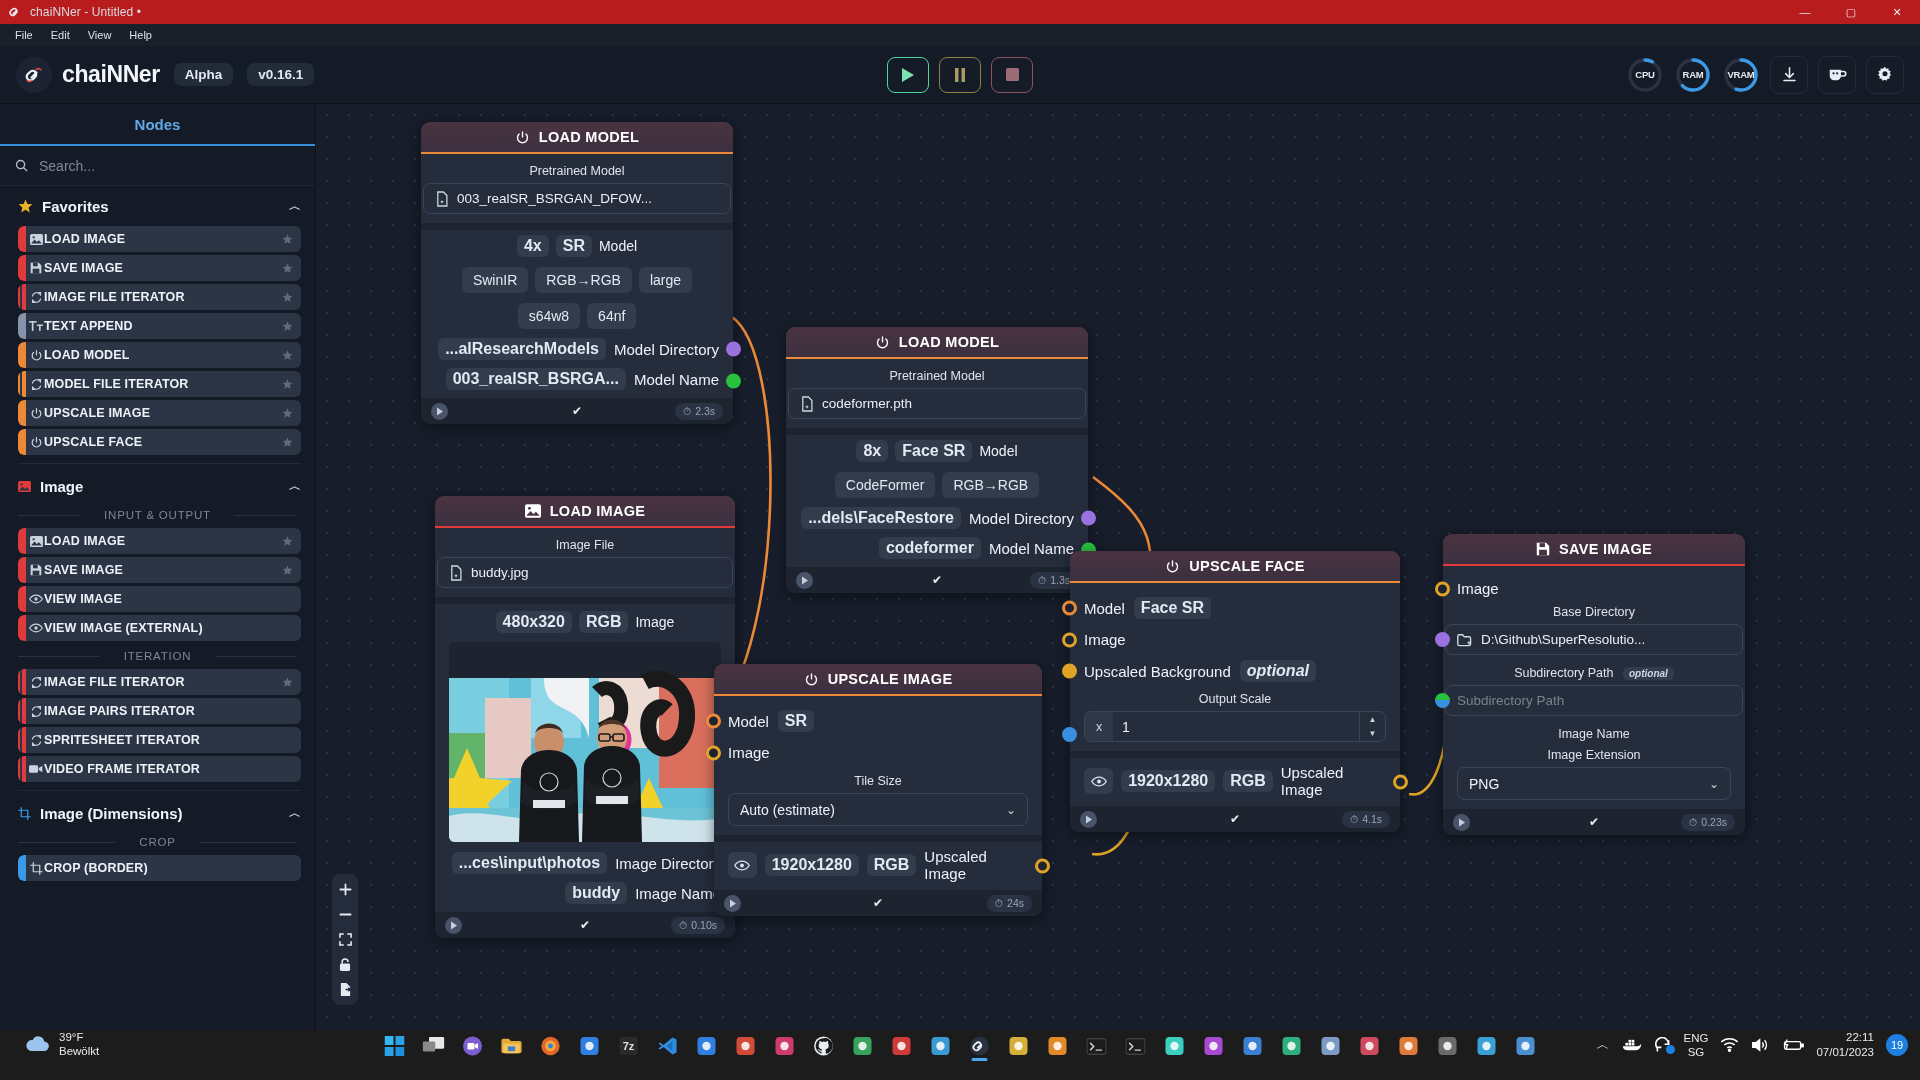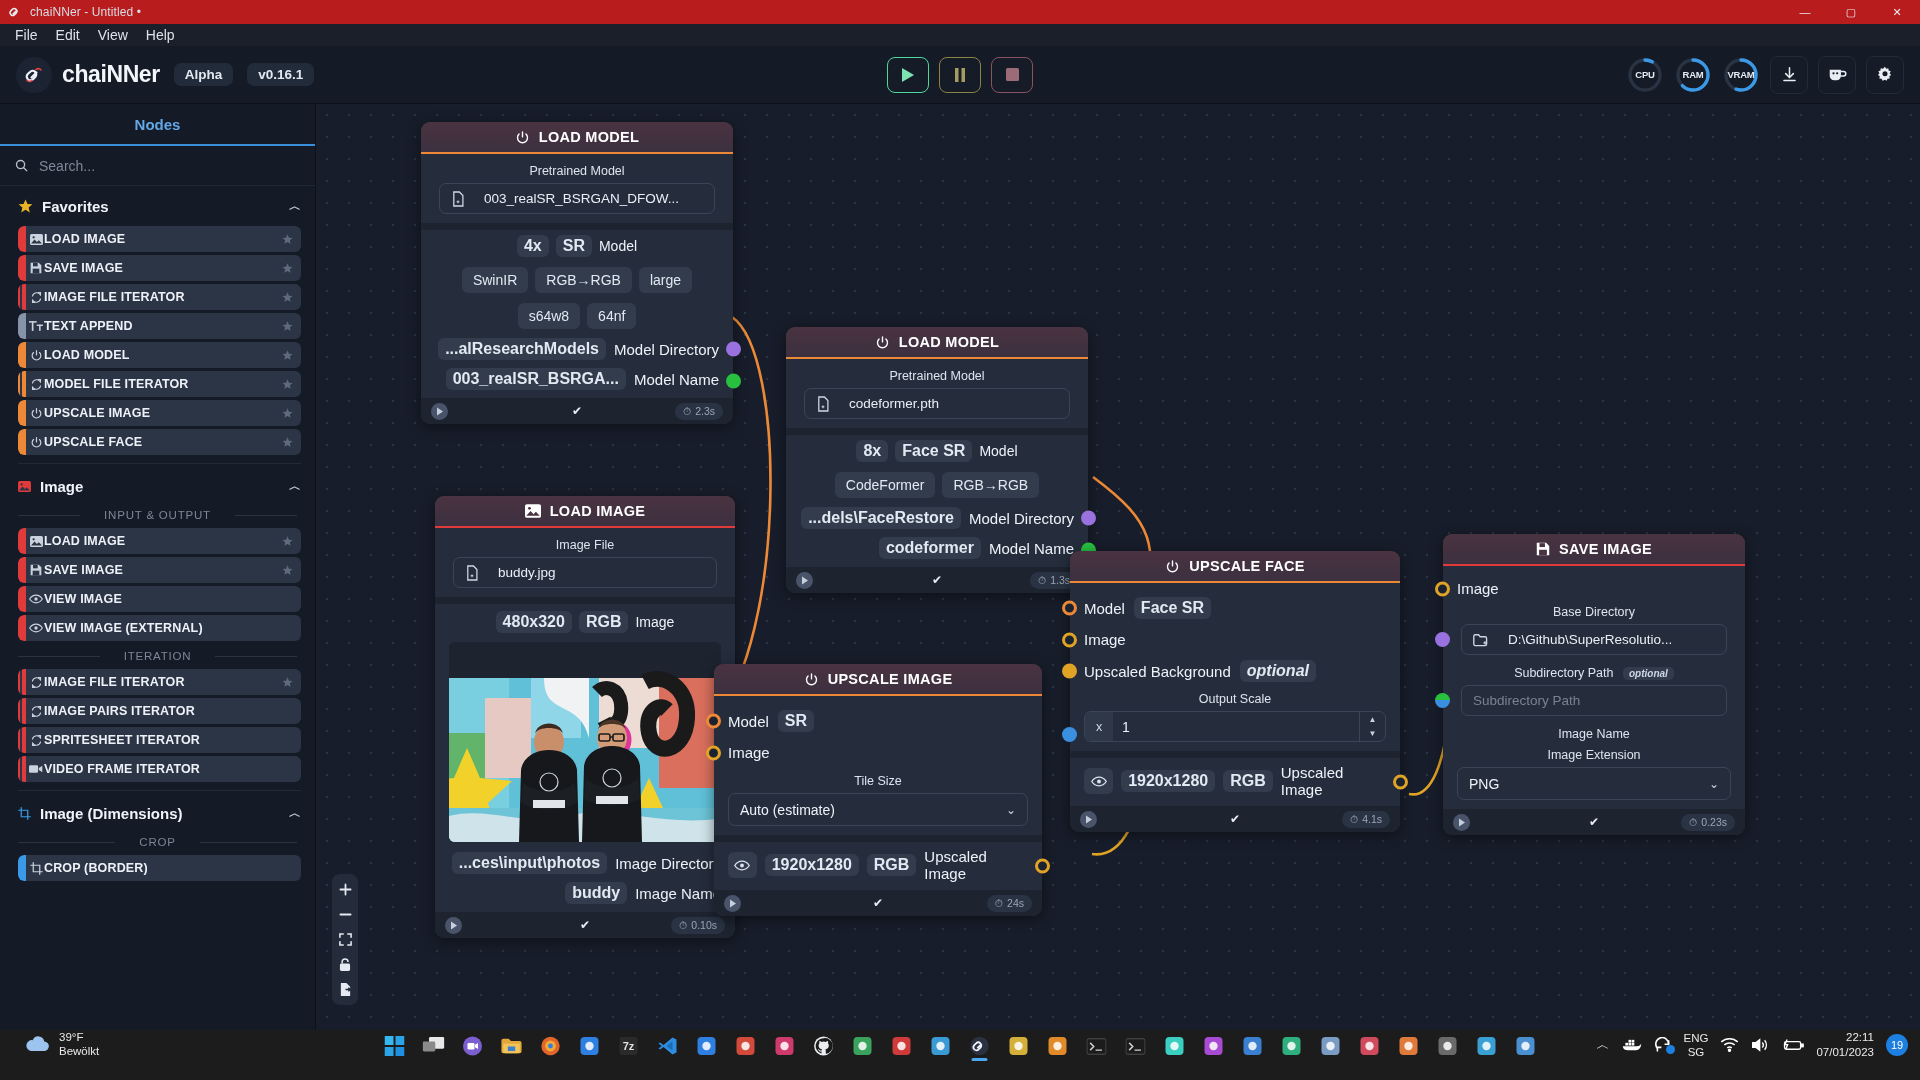--- a/index.html
+++ b/index.html
@@ -23,21 +23,21 @@
   .win-btns { margin-left: auto; display: flex; height: 24px; }
   .win-btn {
     width: 46px; height: 24px; display: flex; align-items: center; justify-content: center;
     font-size: 11px; color: #e6ebf2;
   }
 
   
   .menubar {
     position: absolute; top: 24px; left: 0; width: 1920px; height: 22px;
     background: #1b1f2a; display: flex; align-items: center; padding-left: 6px;
-    font-size: 14px; color: #dbe2ea;
+    font-size: 11px; color: #dbe2ea;
   }
   .menubar .mi { padding: 2px 9px; border-radius: 3px; }
 
   
   .appheader {
     position: absolute; top: 46px; left: 0; width: 1920px; height: 58px;
     background: #141a26; display: flex; align-items: center; padding: 0 16px;
     border-bottom: 1px solid #0c111b;
   }
   .logo-circle {
@@ -134,22 +134,22 @@
   }
   .node.acc-orange .nhead { border-bottom: 2px solid #ed8936; }
   .node.acc-red .nhead { border-bottom: 2px solid #e03a3a; }
   .nbody { padding: 8px 0 0 0; }
   .fld-label { text-align: center; font-size: 12.5px; color: #dde4ee; padding: 2px 0 5px; }
   .fld-label .opt {
     background: #323c4d; color: #cdd6e2; border-radius: 5px; padding: 1px 6px;
     font-size: 10px; font-style: italic; font-weight: bold; margin-left: 6px;
   }
   .fld-box {
-    margin: 0 18px 9px; height: 31px; border: 1px solid #3b4557; border-radius: 7px;
-    display: flex; align-items: center; gap: 19px; padding: 0 11px;
+    margin: 0 2px 9px; height: 31px; border: 1px solid #3b4557; border-radius: 7px;
+    display: flex; align-items: center; gap: 8px; padding: 0 11px;
     font-size: 13.5px; color: #eaeff6; background: transparent;
   }
   .fld-box.ph { color: #79828f; }
   .sep { height: 7px; background: #1d2430; }
   .tagrow { display: flex; justify-content: center; align-items: center; gap: 7px; flex-wrap: wrap; padding: 5px 10px; }
   .tag { background: #323c4d; border-radius: 6px; padding: 3px 9px; font-size: 11px; font-weight: bold; color: #e2e9f2; }
   .tag.big { font-size: 14px; padding: 5px 11px; font-weight: normal; }
   .tag.sm { font-size: 16px; padding: 2px 7px; text-align: center; }
   .outrow { display: flex; align-items: center; justify-content: flex-end; gap: 8px; padding: 4px 14px; position: relative; }
   .outrow .oname { font-size: 15px; color: #eef3f9; }

